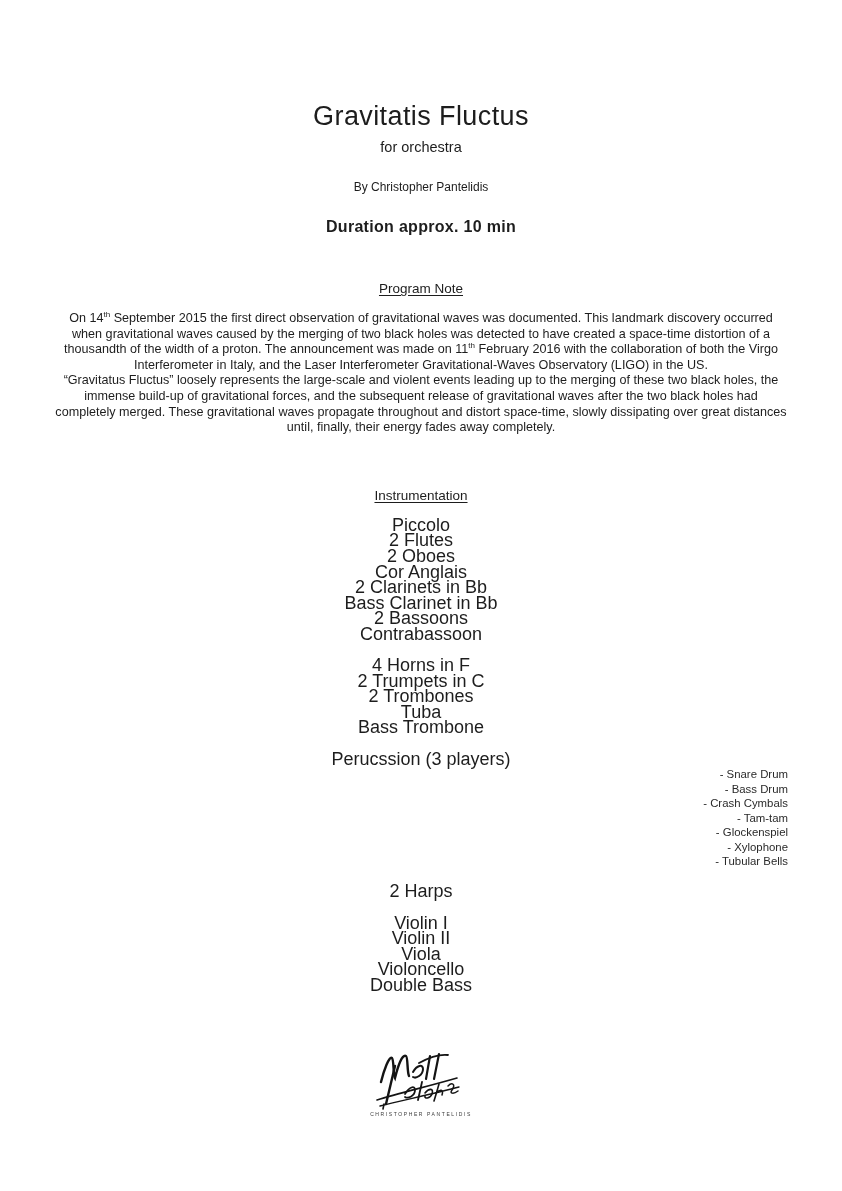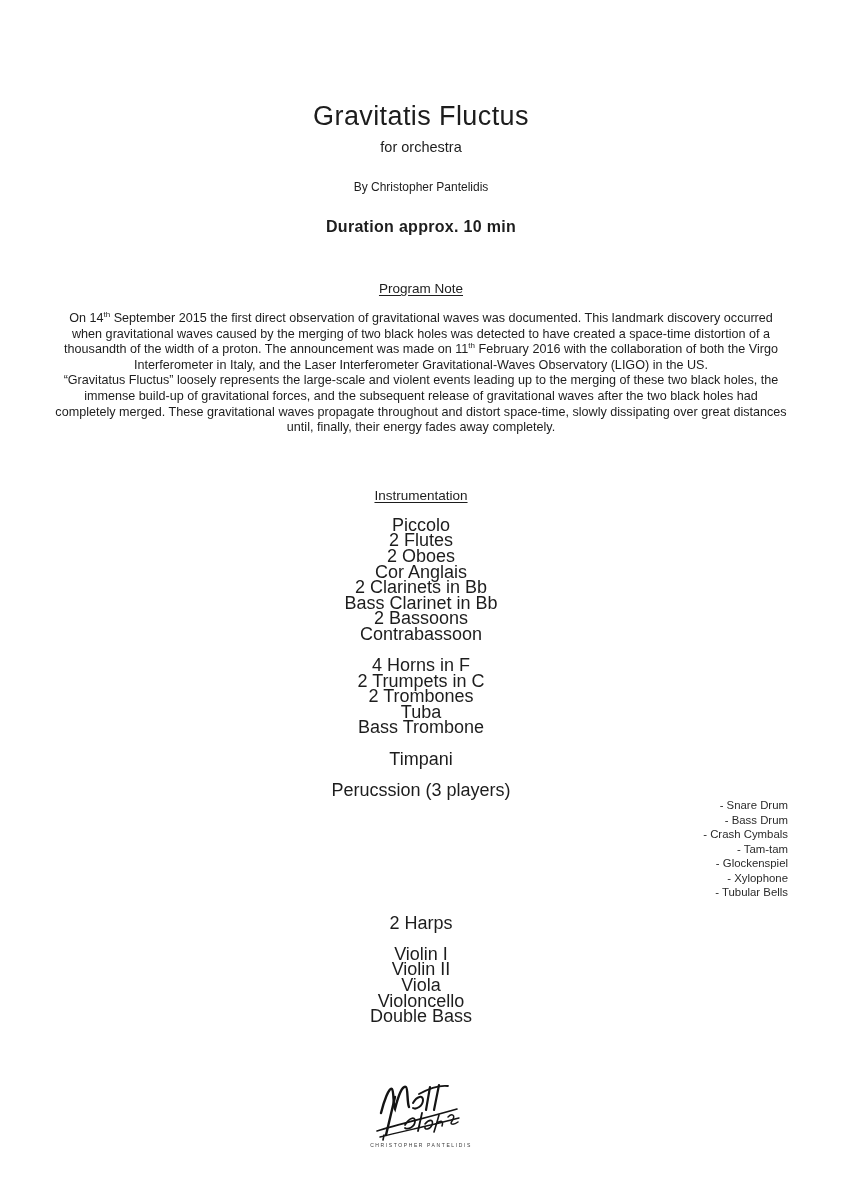--- a/index.html
+++ b/index.html
@@ -124,24 +124,20 @@
 
     <div class="instr-group">
 
     <div class="instr-line">4 Horns in F</div>
         <div class="instr-line">2 Trumpets in C</div>
         <div class="instr-line">2 Trombones</div>
         <div class="instr-line">Tuba</div>
         <div class="instr-line">Bass Trombone</div>
       </div>
 
-    <div class="instr-group">
-
-    <div class="instr-line">Timpani</div>
-      </div>
 
     <div class="instr-group">
       <div class="instr-line">Perucssion (3 players)</div>
       <div>
 
       <div class="instr-subline">- Snare Drum</div>
           <div class="instr-subline">- Bass Drum</div>
           <div class="instr-subline">- Crash Cymbals</div>
           <div class="instr-subline">- Tam-tam</div>
           <div class="instr-subline">- Glockenspiel</div>

